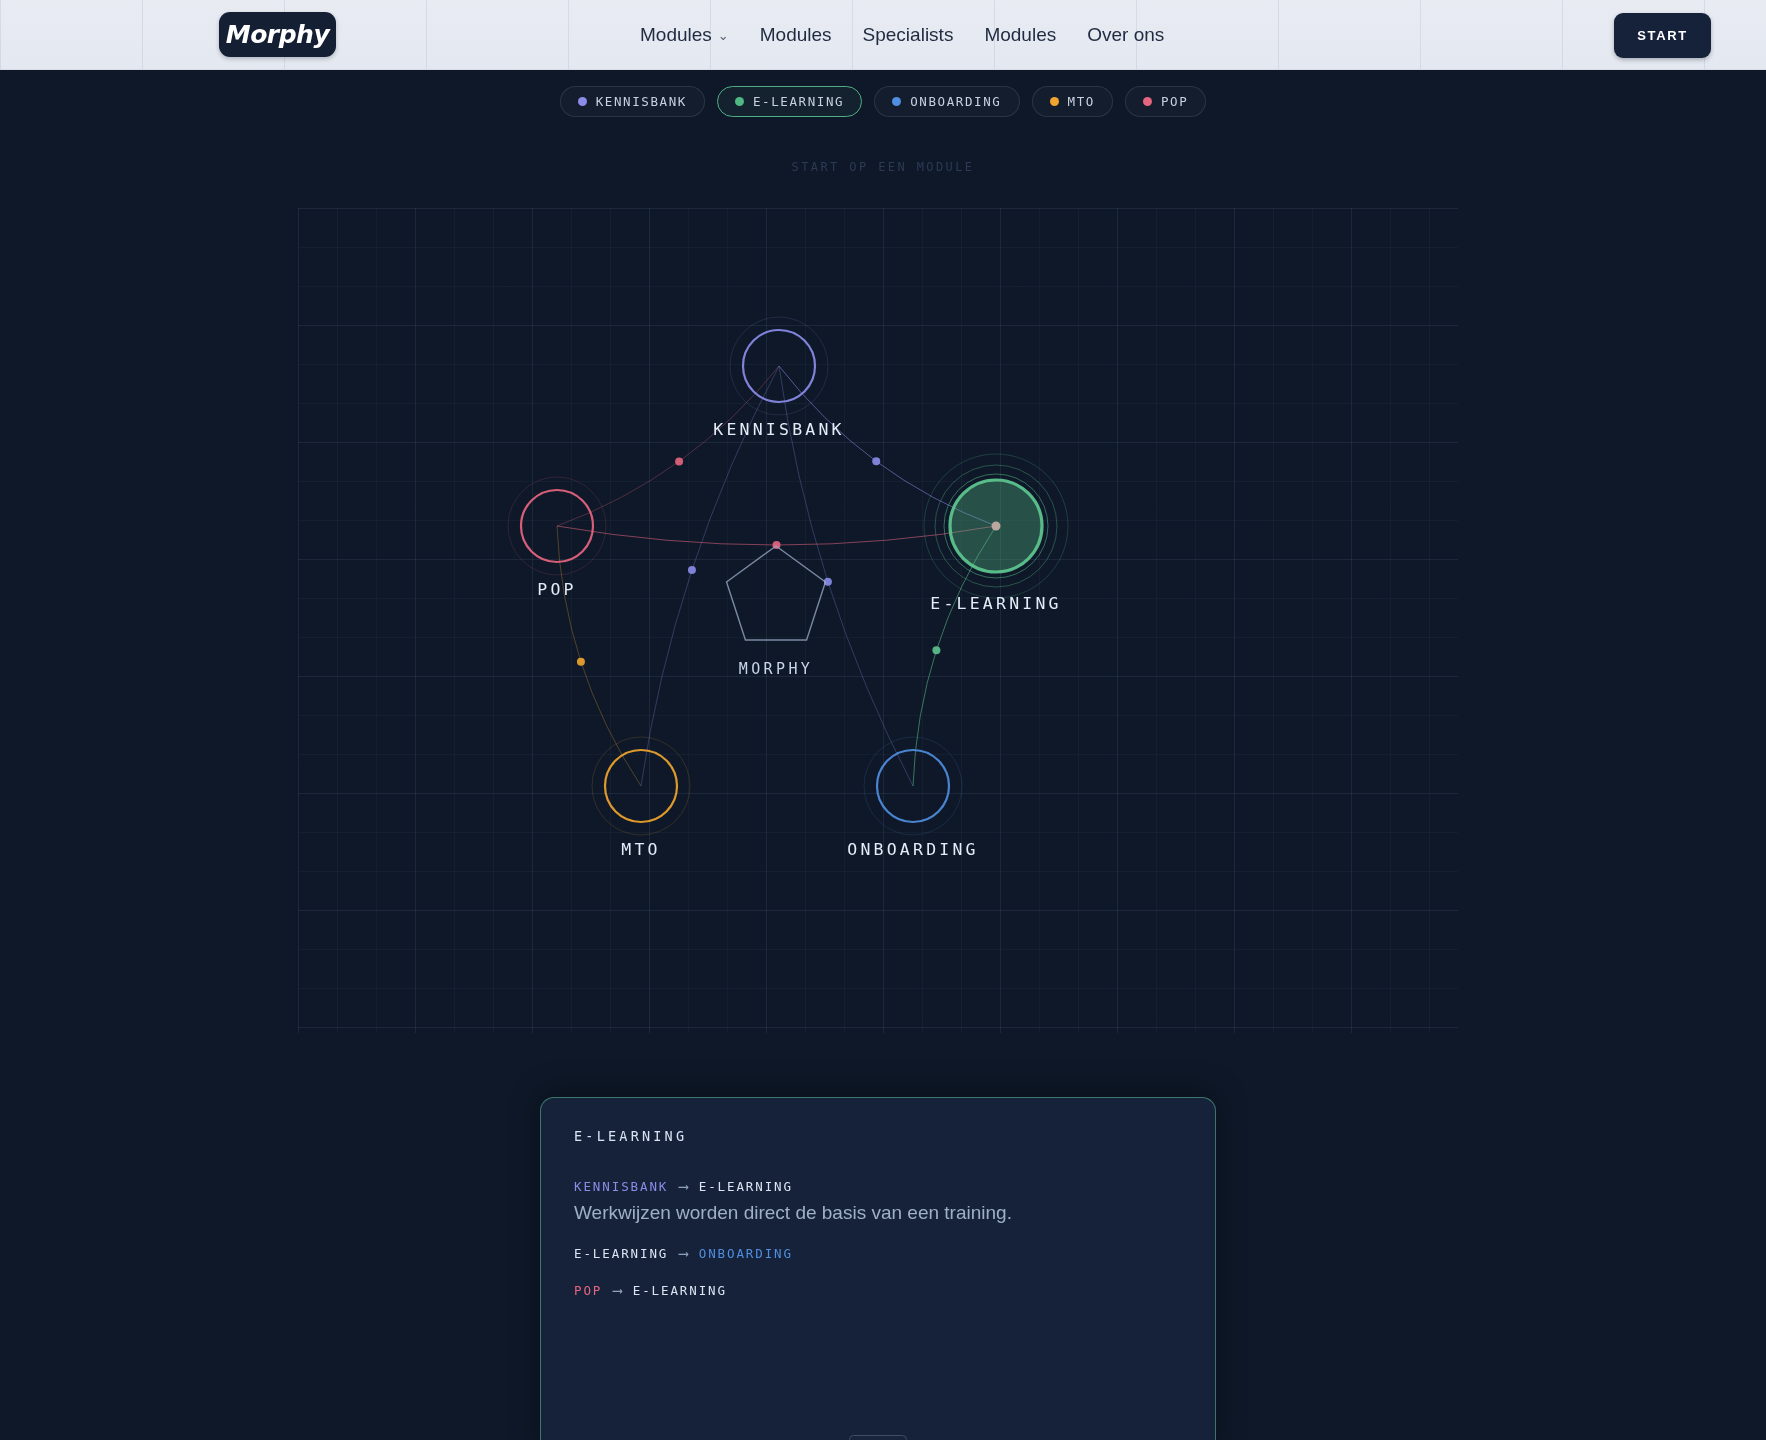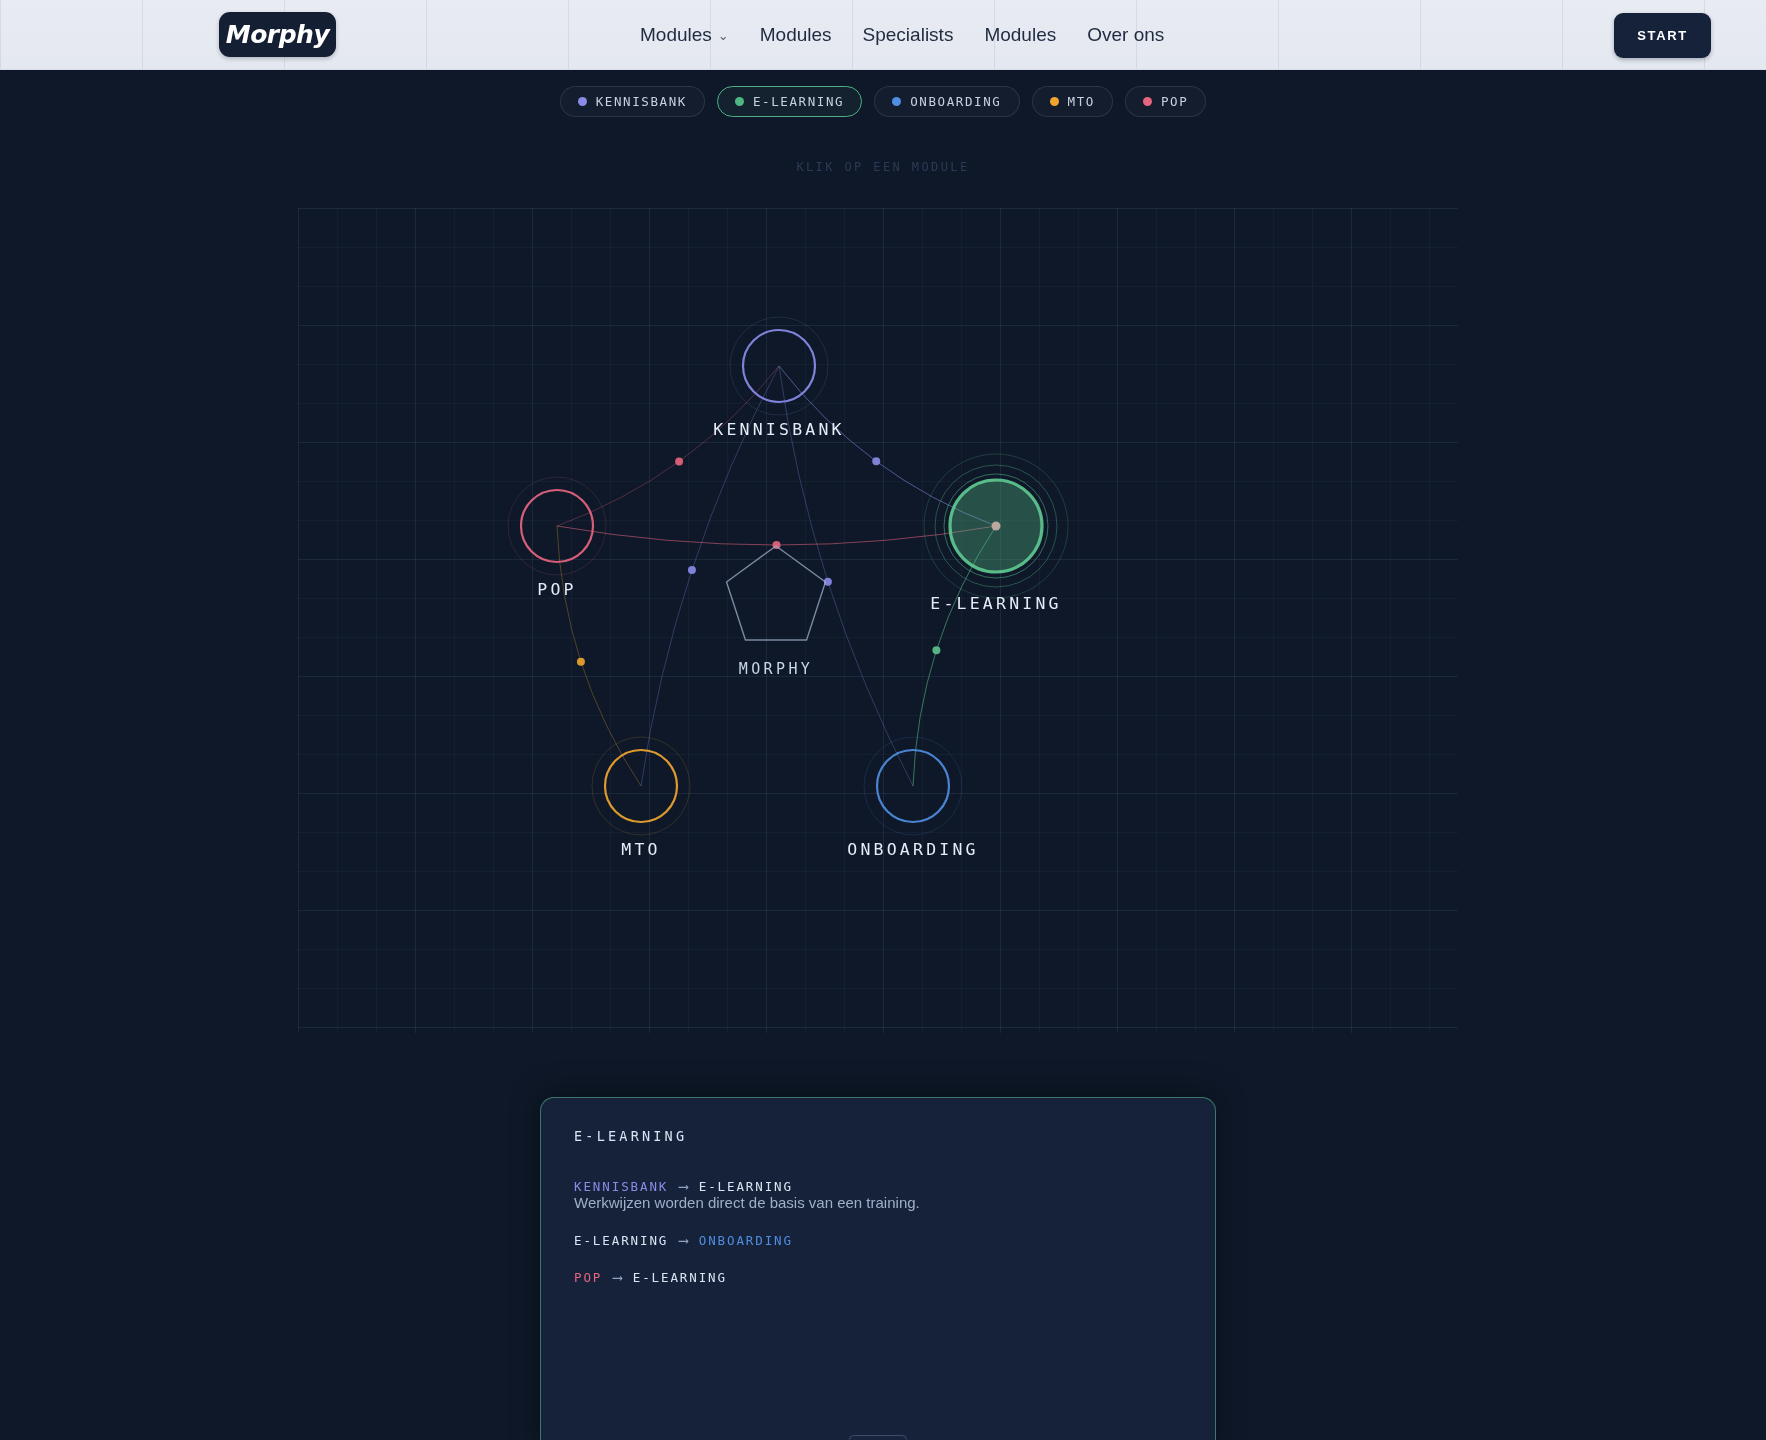--- a/index.html
+++ b/index.html
@@ -124,21 +124,21 @@
     color: #e8eef8; font-size: 20px; font-weight: 400;
   }
   .relations { margin-top: 34px; }
   .rel { margin-bottom: 21px; }
   .rel-head {
     font-family: "DejaVu Sans Mono", monospace;
     font-size: 12.5px; letter-spacing: 1.9px;
     display: flex; align-items: center; gap: 11px;
   }
   .rel-arrow { color: #8fa2bd; font-size: 14px; letter-spacing: 0; }
-  .rel-desc { color: #9fb0c6; font-size: 15px; }
+  .rel-desc { margin-top: 8px; color: #9fb0c6; font-size: 19px; }
   .card-handle {
     position: absolute; left: 50%; bottom: 12px;
     transform: translateX(-50%);
     width: 58px; height: 9px; border-radius: 5px;
     background: #18243c; border: 1px solid #3c4d68;
     cursor: grab;
   }
 </style>
 </head>
 <body>
@@ -182,21 +182,21 @@
       <button class="chip">
         <span class="dot" style="background: rgb(240, 165, 46);"></span>
         <span>MTO</span>
       </button>
       <button class="chip">
         <span class="dot" style="background: rgb(232, 101, 127);"></span>
         <span>POP</span>
       </button>
     </div>
 
-  <div class="hint">KLIK OP EEN MODULE</div>
+  <div class="hint">START OP EEN MODULE</div>
 
   <div class="graph-wrap">
     <div class="graph-grid"></div>
     <svg class="graph-svg" id="graph-svg" viewBox="0 0 1160 825">
         <path d="M 481 158 Q 566.9488220396602 268.58503510871094 698 318" fill="none" stroke="#8b8ce8" stroke-width="1" opacity="0.55"></path>
         <circle cx="578.2244110198301" cy="253.29251755435547" r="4" fill="#8b8ce8" opacity="0.9"></circle>
         <path d="M 481 158 Q 375.89879353646137 356.138175019123 343 578" fill="none" stroke="#8b8ce8" stroke-width="1" opacity="0.3"></path>
         <circle cx="393.9493967682307" cy="362.06908750956154" r="4" fill="#8b8ce8" opacity="0.9"></circle>
         <path d="M 481 158 Q 511.7978877334933 379.5501977231236 615 578" fill="none" stroke="#8b8ce8" stroke-width="1" opacity="0.3"></path>
         <circle cx="529.8989438667467" cy="373.7750988615618" r="4" fill="#8b8ce8" opacity="0.9"></circle>

